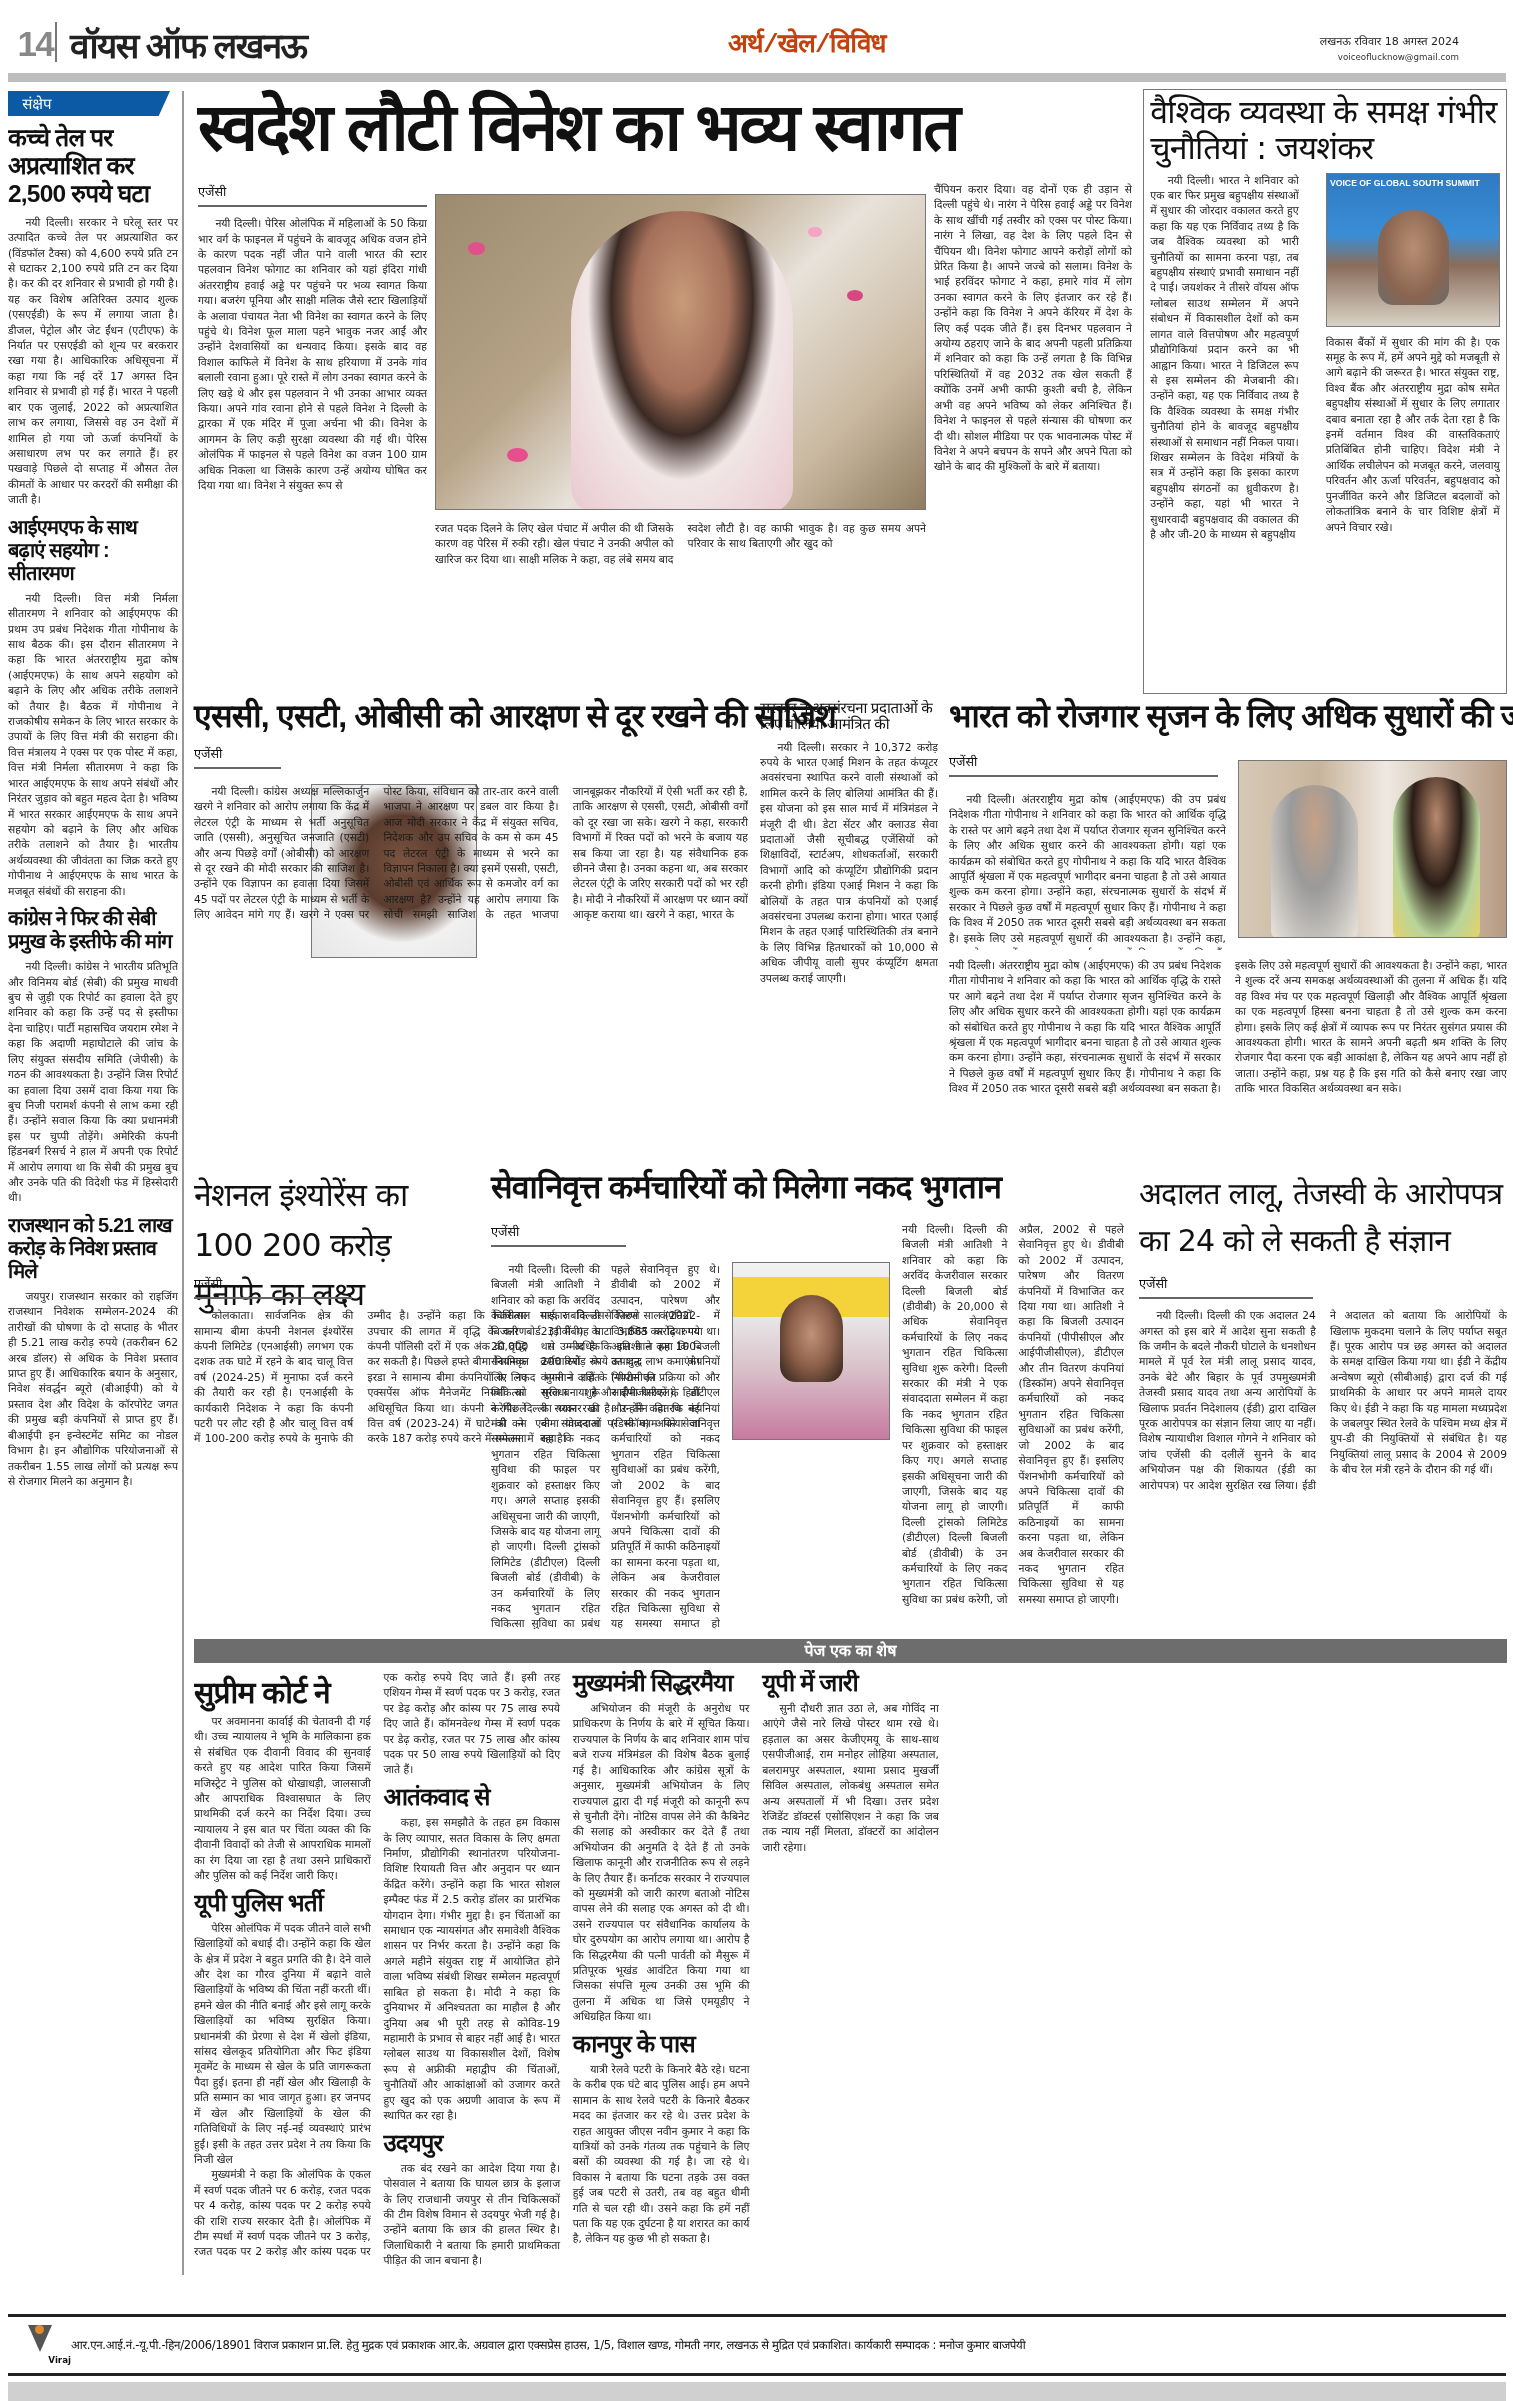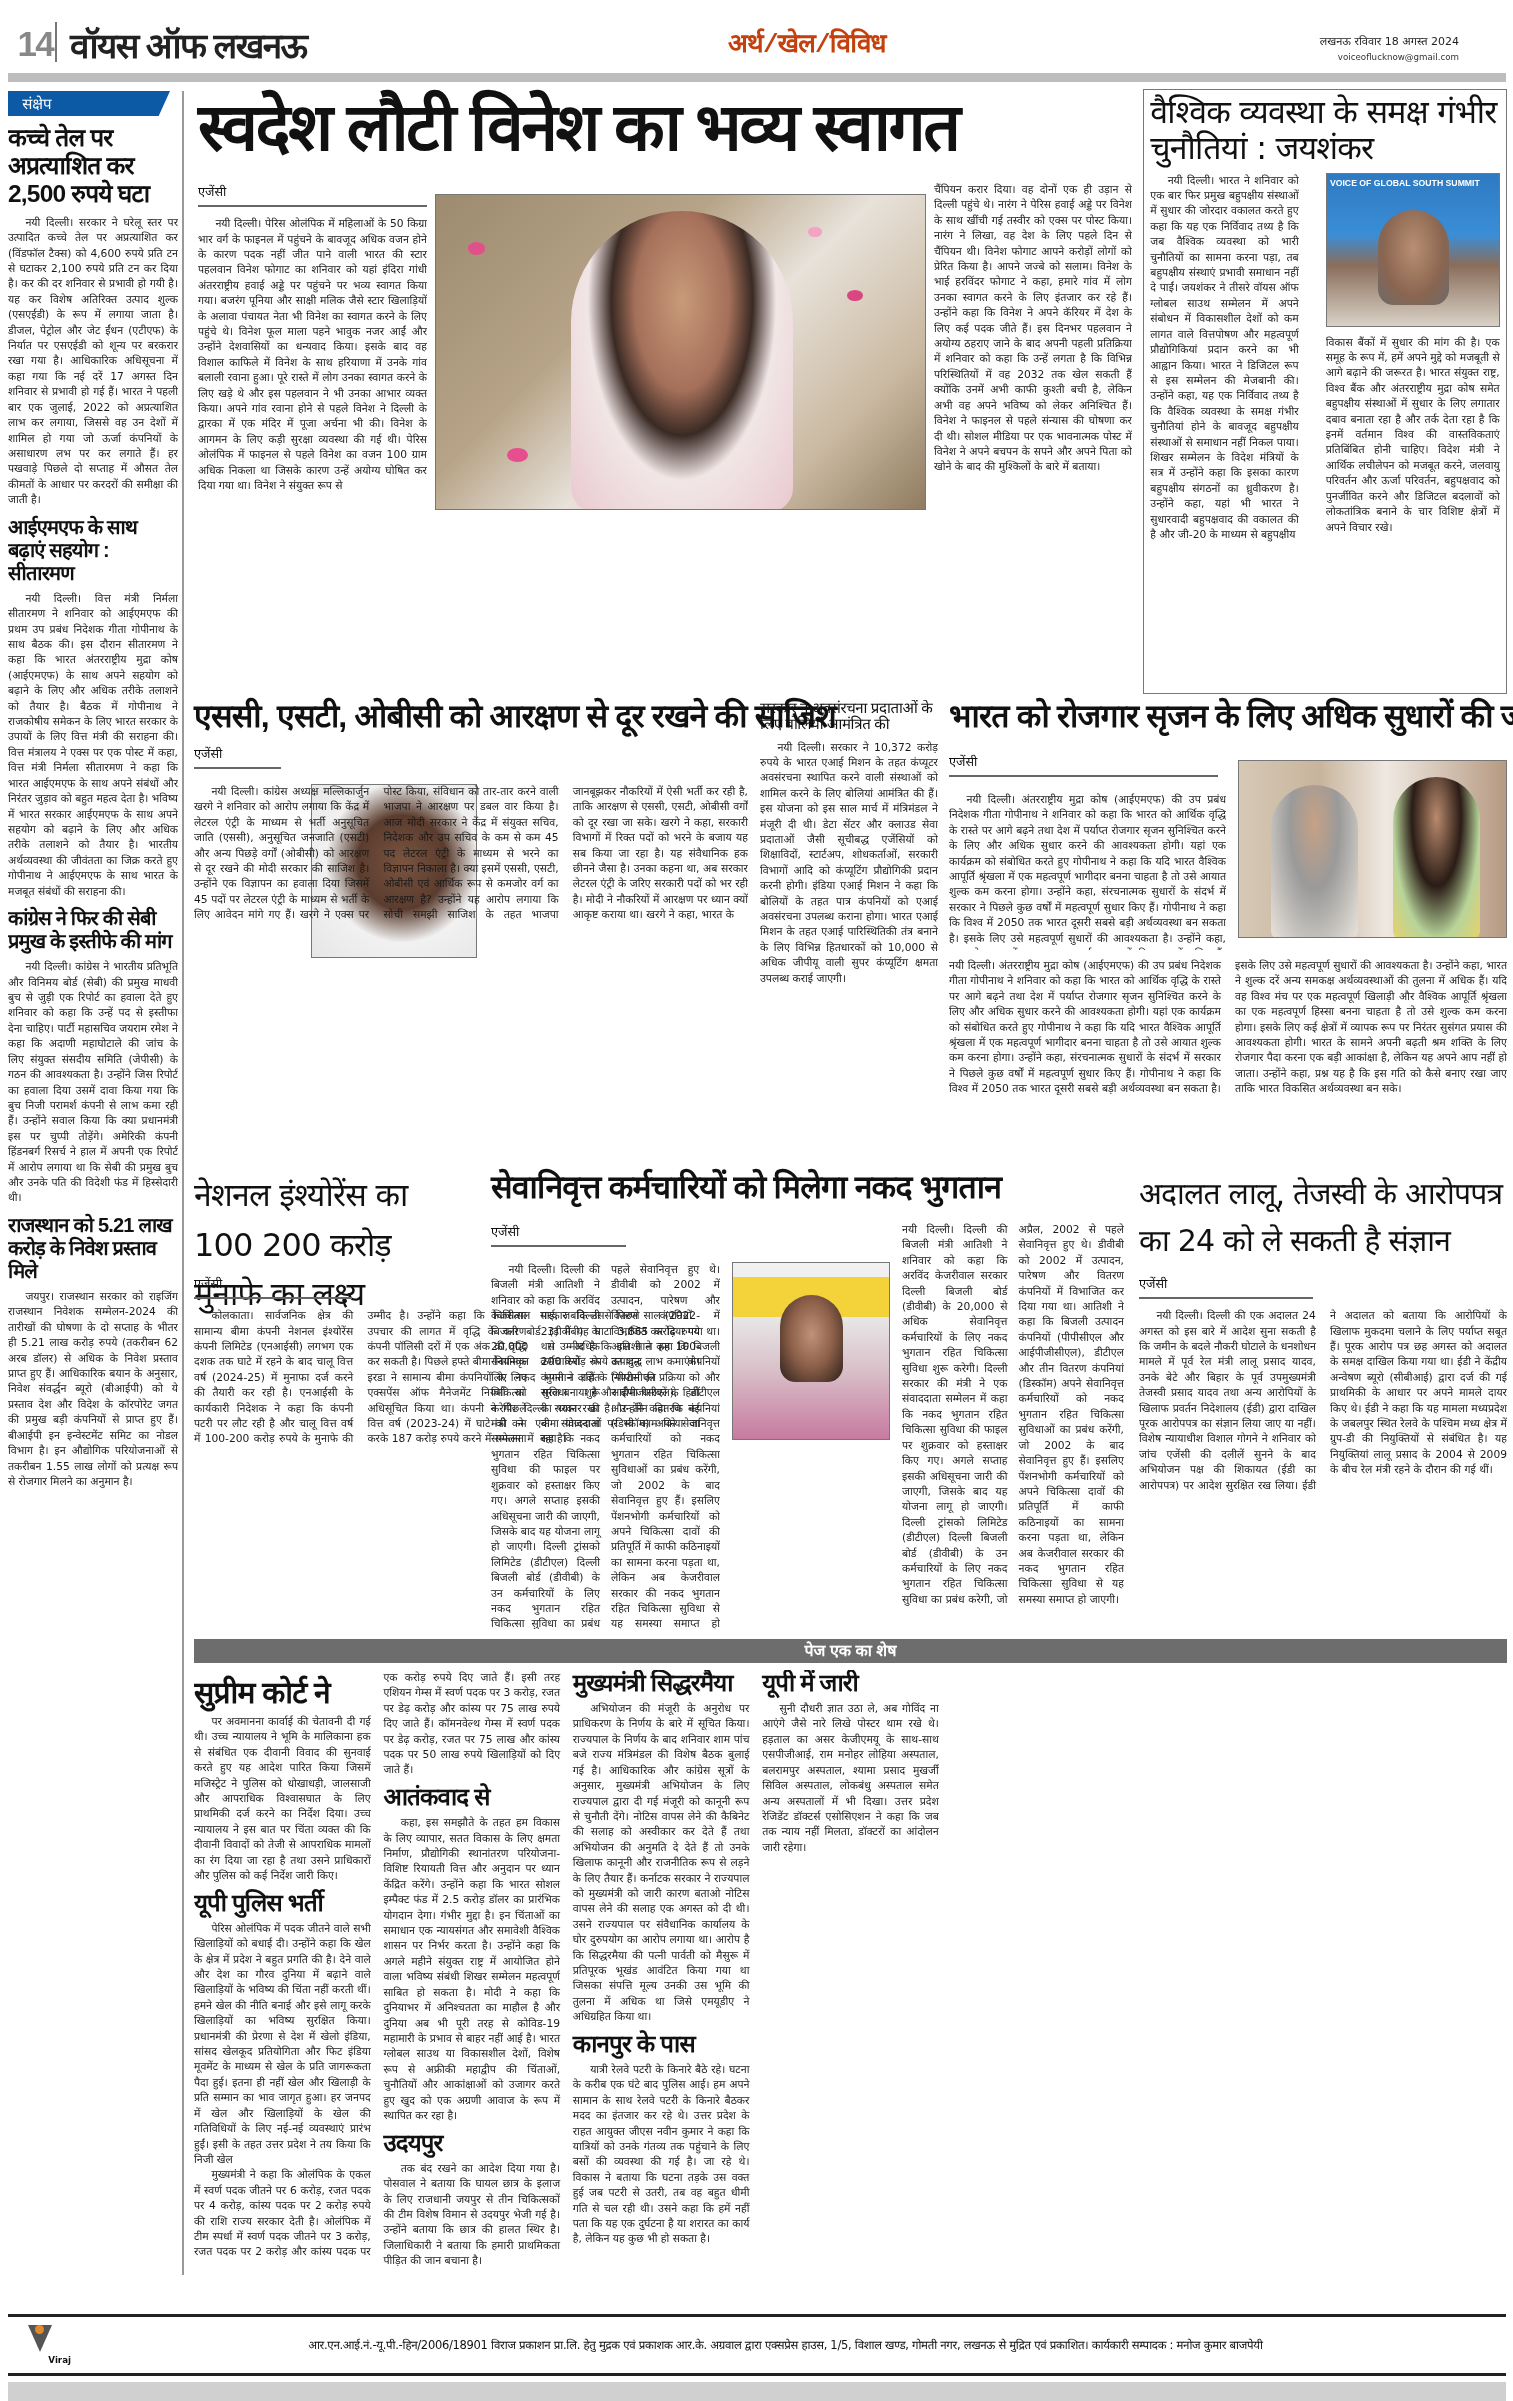--- a/index.html
+++ b/index.html
@@ -69,20 +69,21 @@
 </div>
 <div class="photo" style="left:435px;top:194px;width:491px;height:316px;background:linear-gradient(135deg,#9d8b6f 0%,#b7a488 35%,#e8e2da 55%,#c9b8a0 80%,#8f7c60 100%)">
   <div class="abs" style="left:135px;top:16px;width:222px;height:301px;border-radius:111px 111px 24px 24px;background:radial-gradient(ellipse at 50% 30%,#c99a7a 0%,#a5705a 30%,#3a2a24 45%,#f1e6e6 60%,#e9c9cf 100%)"></div>
   <div class="abs" style="left:32px;top:47px;width:17.4px;height:12.7px;background:#e0508a;border-radius:50%"></div>
   <div class="abs" style="left:411px;top:95px;width:16px;height:11px;background:#d94680;border-radius:50%"></div>
   <div class="abs" style="left:71px;top:253px;width:20.6px;height:14.2px;background:#e64f8d;border-radius:50%"></div>
   <div class="abs" style="left:372px;top:32px;width:14.2px;height:9.5px;background:#f4a3c2;border-radius:50%"></div>
 </div>
 <div class="abs cols2" style="left:435px;top:521px;width:491px;height:170px;overflow:hidden">
   <div class="txt">
+      <p style="text-indent:0">रजत पदक दिलने के लिए खेल पंचाट में अपील की थी जिसके कारण वह पेरिस में रुकी रही। खेल पंचाट ने उनकी अपील को खारिज कर दिया था। साक्षी मलिक ने कहा, वह लंबे समय बाद स्वदेश लौटी है। वह काफी भावुक है। वह कुछ समय अपने परिवार के साथ बिताएगी और खुद को</p>
     </div>
 </div>
 <div class="abs" style="left:934px;top:182px;width:198px;height:510px;overflow:hidden">
   <div class="txt">
       <p style="text-indent:0">चैंपियन करार दिया। वह दोनों एक ही उड़ान से दिल्ली पहुंचे थे। नारंग ने पेरिस हवाई अड्डे पर विनेश के साथ खींची गई तस्वीर को एक्स पर पोस्ट किया। नारंग ने लिखा, वह देश के लिए पहले दिन से चैंपियन थी। विनेश फोगाट आपने करोड़ों लोगों को प्रेरित किया है। आपने जज्बे को सलाम। विनेश के भाई हरविंदर फोगाट ने कहा, हमारे गांव में लोग उनका स्वागत करने के लिए इंतजार कर रहे हैं। उन्होंने कहा कि विनेश ने अपने कॅरियर में देश के लिए कई पदक जीते हैं। इस दिनभर पहलवान ने अयोग्य ठहराए जाने के बाद अपनी पहली प्रतिक्रिया में शनिवार को कहा कि उन्हें लगता है कि विभिन्न परिस्थितियों में वह 2032 तक खेल सकती हैं क्योंकि उनमें अभी काफी कुश्ती बची है, लेकिन अभी वह अपने भविष्य को लेकर अनिश्चित हैं। विनेश ने फाइनल से पहले संन्यास की घोषणा कर दी थी। सोशल मीडिया पर एक भावनात्मक पोस्ट में विनेश ने अपने बचपन के सपने और अपने पिता को खोने के बाद की मुश्किलों के बारे में बताया।</p>
     </div>
 </div>
 
 <div class="abs" style="left:1143px;top:89px;width:364px;height:605px;border:1.6px solid #777;padding:4.7px 6.3px;overflow:hidden">
   <div class="hdl-light" style="font-size:32px">वैश्विक व्यवस्था के समक्ष गंभीर चुनौतियां : जयशंकर</div>
@@ -236,18 +237,18 @@
   </div>
 </div>
 
 <div class="abs" style="left:8px;top:2314px;width:1498px;height:62px;border-top:3.2px solid #222;border-bottom:3.2px solid #222;display:flex;align-items:center">
   <div style="width:63px;text-align:right">
     <div style="margin:0 auto;width:0;height:0;border-left:12.7px solid transparent;border-right:12.7px solid transparent;border-top:27px solid #555;position:relative">
       <div style="position:absolute;left:-4.7px;top:-27px;width:9.5px;height:9.5px;border-radius:50%;background:#e08a2c"></div>
     </div>
     <div style="font-size:8.7px;font-weight:bold;margin-top:3.2px">Viraj</div>
   </div>
-  <div style="flex:1;text-align:center;padding-right:6.3px">
+  <div style="flex:1;padding-right:6.3px">
     <div style="font-size:11.5px;line-height:19px;white-space:nowrap;letter-spacing:-0.3px">आर.एन.आई.नं.-यू.पी.-हिन/2006/18901 विराज प्रकाशन प्रा.लि. हेतु मुद्रक एवं प्रकाशक आर.के. अग्रवाल द्वारा एक्सप्रेस हाउस, 1/5, विशाल खण्ड, गोमती नगर, लखनऊ से मुद्रित एवं प्रकाशित। कार्यकारी सम्पादक : मनोज कुमार बाजपेयी</div>
   </div>
 </div>
 <div class="abs" style="left:8px;top:2382px;width:1498px;height:20px;background:#d0d0d0"></div>
 
 
 </body></html>

